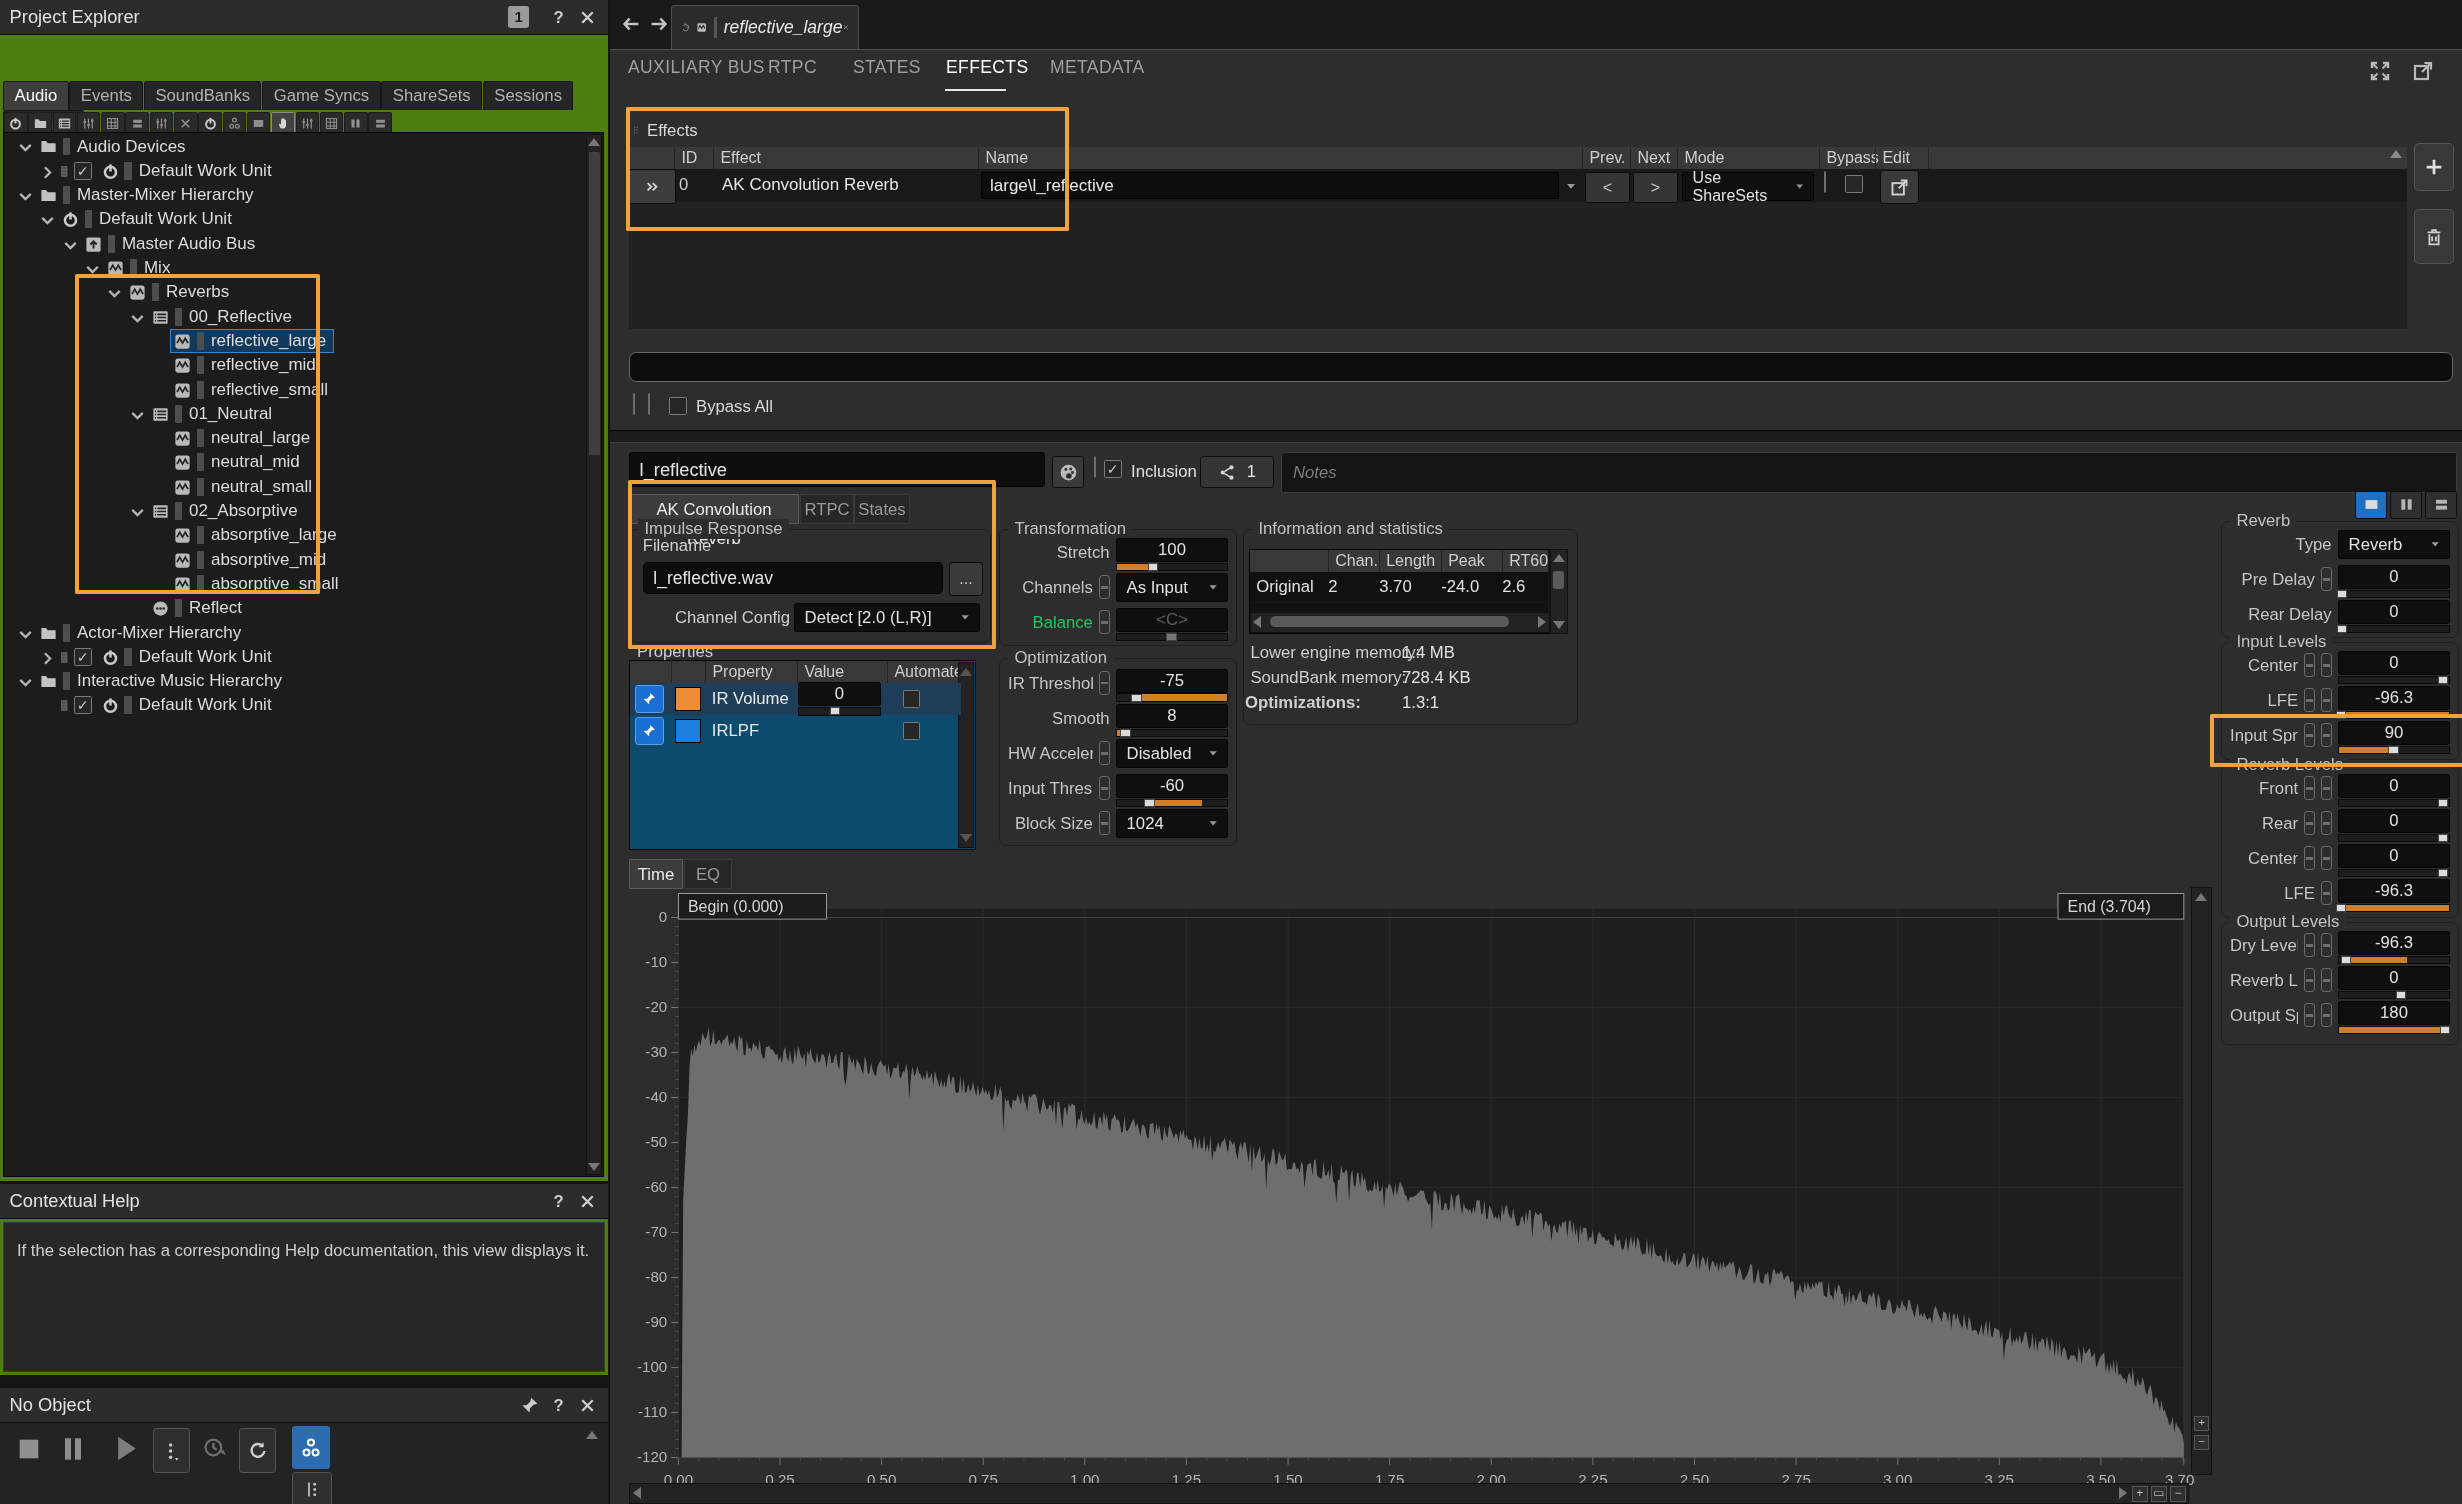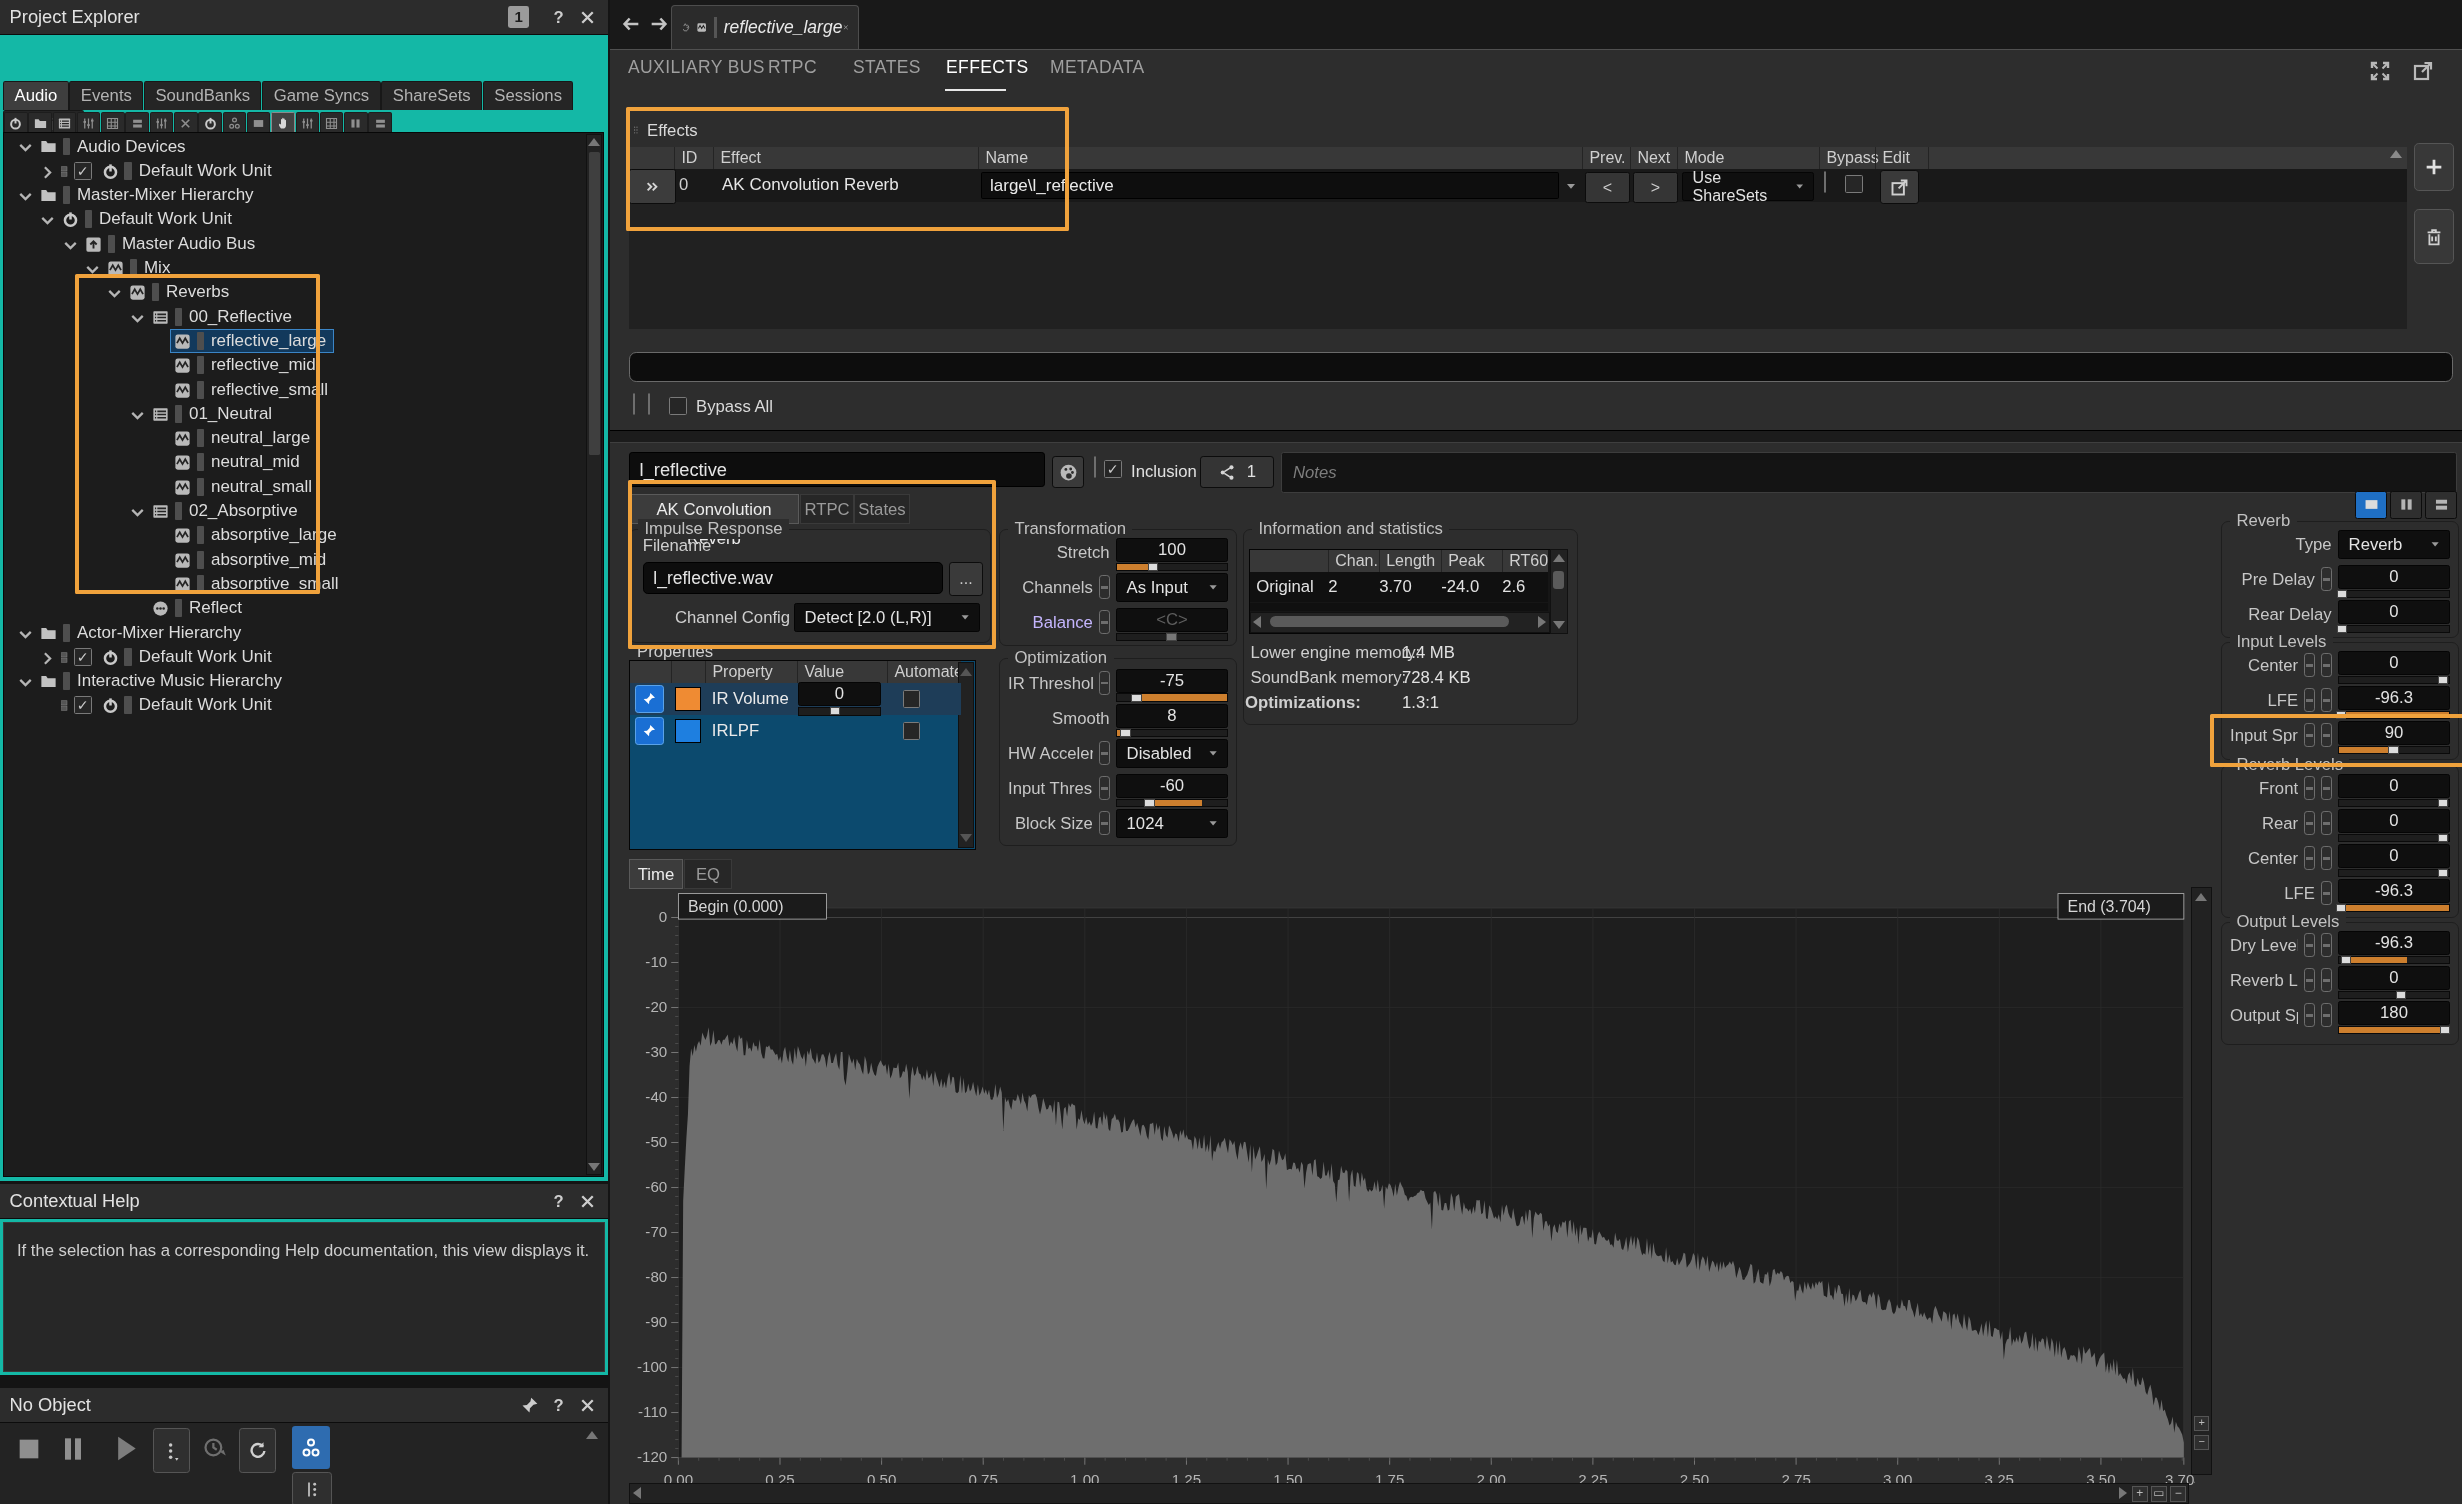--- a/index.html
+++ b/index.html
@@ -1,19 +1,19 @@
 <!DOCTYPE html>
 <html style="font-size:12.7px"><head>
 <meta charset="utf-8">
 <style>
   html,body{margin:0;padding:0;background:#0a0a0a;}
   body{font-family:"Liberation Sans","DejaVu Sans",sans-serif;color:#d6d6d6;}
   #root{position:relative;width:2462px;height:1504px;background:#141414;overflow:hidden;font-size:17.5px;}
   .abs{position:absolute;}
-  .panel{position:absolute;background:#14b8a6;}
+  .panel{position:absolute;background:#4d7c0f;}
   .phead{position:absolute;left:0;top:0;right:0;height:35px;background:#2c2c2c;border-bottom:0.8px solid #0c0c0c;display:flex;align-items:center;padding:0 9.6px;box-sizing:border-box;}
   .ptitle{font-size:18.3px;color:#e2e2e2;flex:1;}
   .badge{width:21.5px;height:21.5px;background:#9b9b9b;color:#1c1c1c;font-weight:bold;font-size:15px;text-align:center;line-height:21.5px;border-radius:2.4px;margin-right:11px;}
   .hico{width:21px;height:21px;margin-left:8px;color:#cdcdcd;}
   .ic{display:inline-block;}
   .ic svg{width:100%;height:100%;display:block;}
   .searchbox{position:absolute;left:6.4px;top:6.4px;width:513px;height:33px;background:#0d0d0d;border:0.8px solid #333;border-radius:4.8px;display:flex;align-items:center;}
   .searchinput{flex:1;background:transparent;border:none;outline:none;color:#bdbdbd;font-style:italic;font-size:16.7px;padding:0 9.6px;font-family:inherit;}
   .sqbtn{position:absolute;top:6.4px;width:37px;height:33px;background:#2e2e2e;border:0.8px solid #555;border-radius:4px;color:#d0d0d0;display:flex;align-items:center;justify-content:center;}
   .petab{display:inline-block;padding:4px 10.4px;font-size:16.7px;color:#b3b3b3;background:#252525;border:0.8px solid #171717;border-bottom:none;border-radius:2.4px 2.4px 0 0;margin-right:0.8px;}
@@ -44,21 +44,21 @@
   .track{height:6.4px;background:#1e1e1e;border:0.8px solid #0a0a0a;position:relative;margin-top:0.8px;}
   .fill{position:absolute;top:0;bottom:0;background:#cd7f2e;}
   .handle{position:absolute;top:-0.8px;bottom:-0.8px;width:10.4px;background:#dcdcdc;border:0.8px solid #444;box-sizing:border-box;}
   .dd{height:29px;background:#0f0f0f;border:0.8px solid #050505;border-radius:2.4px;display:flex;align-items:center;justify-content:space-between;color:#e3e3e3;font-size:16.7px;padding:0 6.4px 0 9.6px;box-sizing:border-box;}
   .pill{width:10.4px;height:24px;border:1.6px solid #6e6e6e;border-radius:3.2px;position:relative;flex:none;box-sizing:border-box;margin-top:2.4px;}
   .pill::after{content:"";position:absolute;left:0.8px;right:0.8px;top:45%;height:2.4px;background:#6e6e6e;}
   .group{position:absolute;border:1.6px solid #1e1e1e;border-radius:7.2px;}
   .glabel{position:absolute;top:-11px;left:8px;background:#2d2d2d;padding:0 6.4px;color:#c2c2c2;font-size:16.7px;}
   .frow{position:absolute;left:8px;right:8px;display:flex;align-items:flex-start;gap:6.4px;height:33px;}
   .flabel{flex:1;text-align:right;font-size:16.7px;color:#c7c7c7;line-height:30px;overflow:hidden;white-space:nowrap;}
-  .flabel.dim{color:#c4b5fd;}
+  .flabel.dim{color:#22c55e;}
   .etab{position:absolute;top:494px;height:30px;box-sizing:border-box;font-size:16.7px;text-align:center;line-height:29px;color:#9a9a9a;background:#272727;border:0.8px solid #3a3a3a;}
   .etab.on{background:#3c3c3c;color:#ececec;border-color:#5a5a5a;}
   .thead{background:#383838;color:#cfcfcf;font-size:16px;}
   .hcell{position:absolute;top:0;height:22px;line-height:22px;border-left:0.8px solid #242424;padding-left:6.4px;box-sizing:border-box;}
   .btn{background:#353535;border:0.8px solid #0c0c0c;border-radius:2.4px;color:#cccccc;display:flex;align-items:center;justify-content:center;}
   .orange-box{position:absolute;border:4px solid #f0a23c;border-radius:1.6px;pointer-events:none;z-index:60;}
   .stext{font-size:16.7px;color:#cfcfcf;position:absolute;white-space:nowrap;}
   .notesfield{position:absolute;background:#141414;border:0.8px solid #3d3d3d;border-radius:2.4px;color:#7d7d7d;font-style:italic;font-size:16.7px;display:flex;align-items:center;padding:0 11px;box-sizing:border-box;}
   .tri-up{border-left:6.4px solid transparent;border-right:6.4px solid transparent;border-bottom:8px solid #777;}
   .tri-down{border-left:6.4px solid transparent;border-right:6.4px solid transparent;border-top:8px solid #777;}

